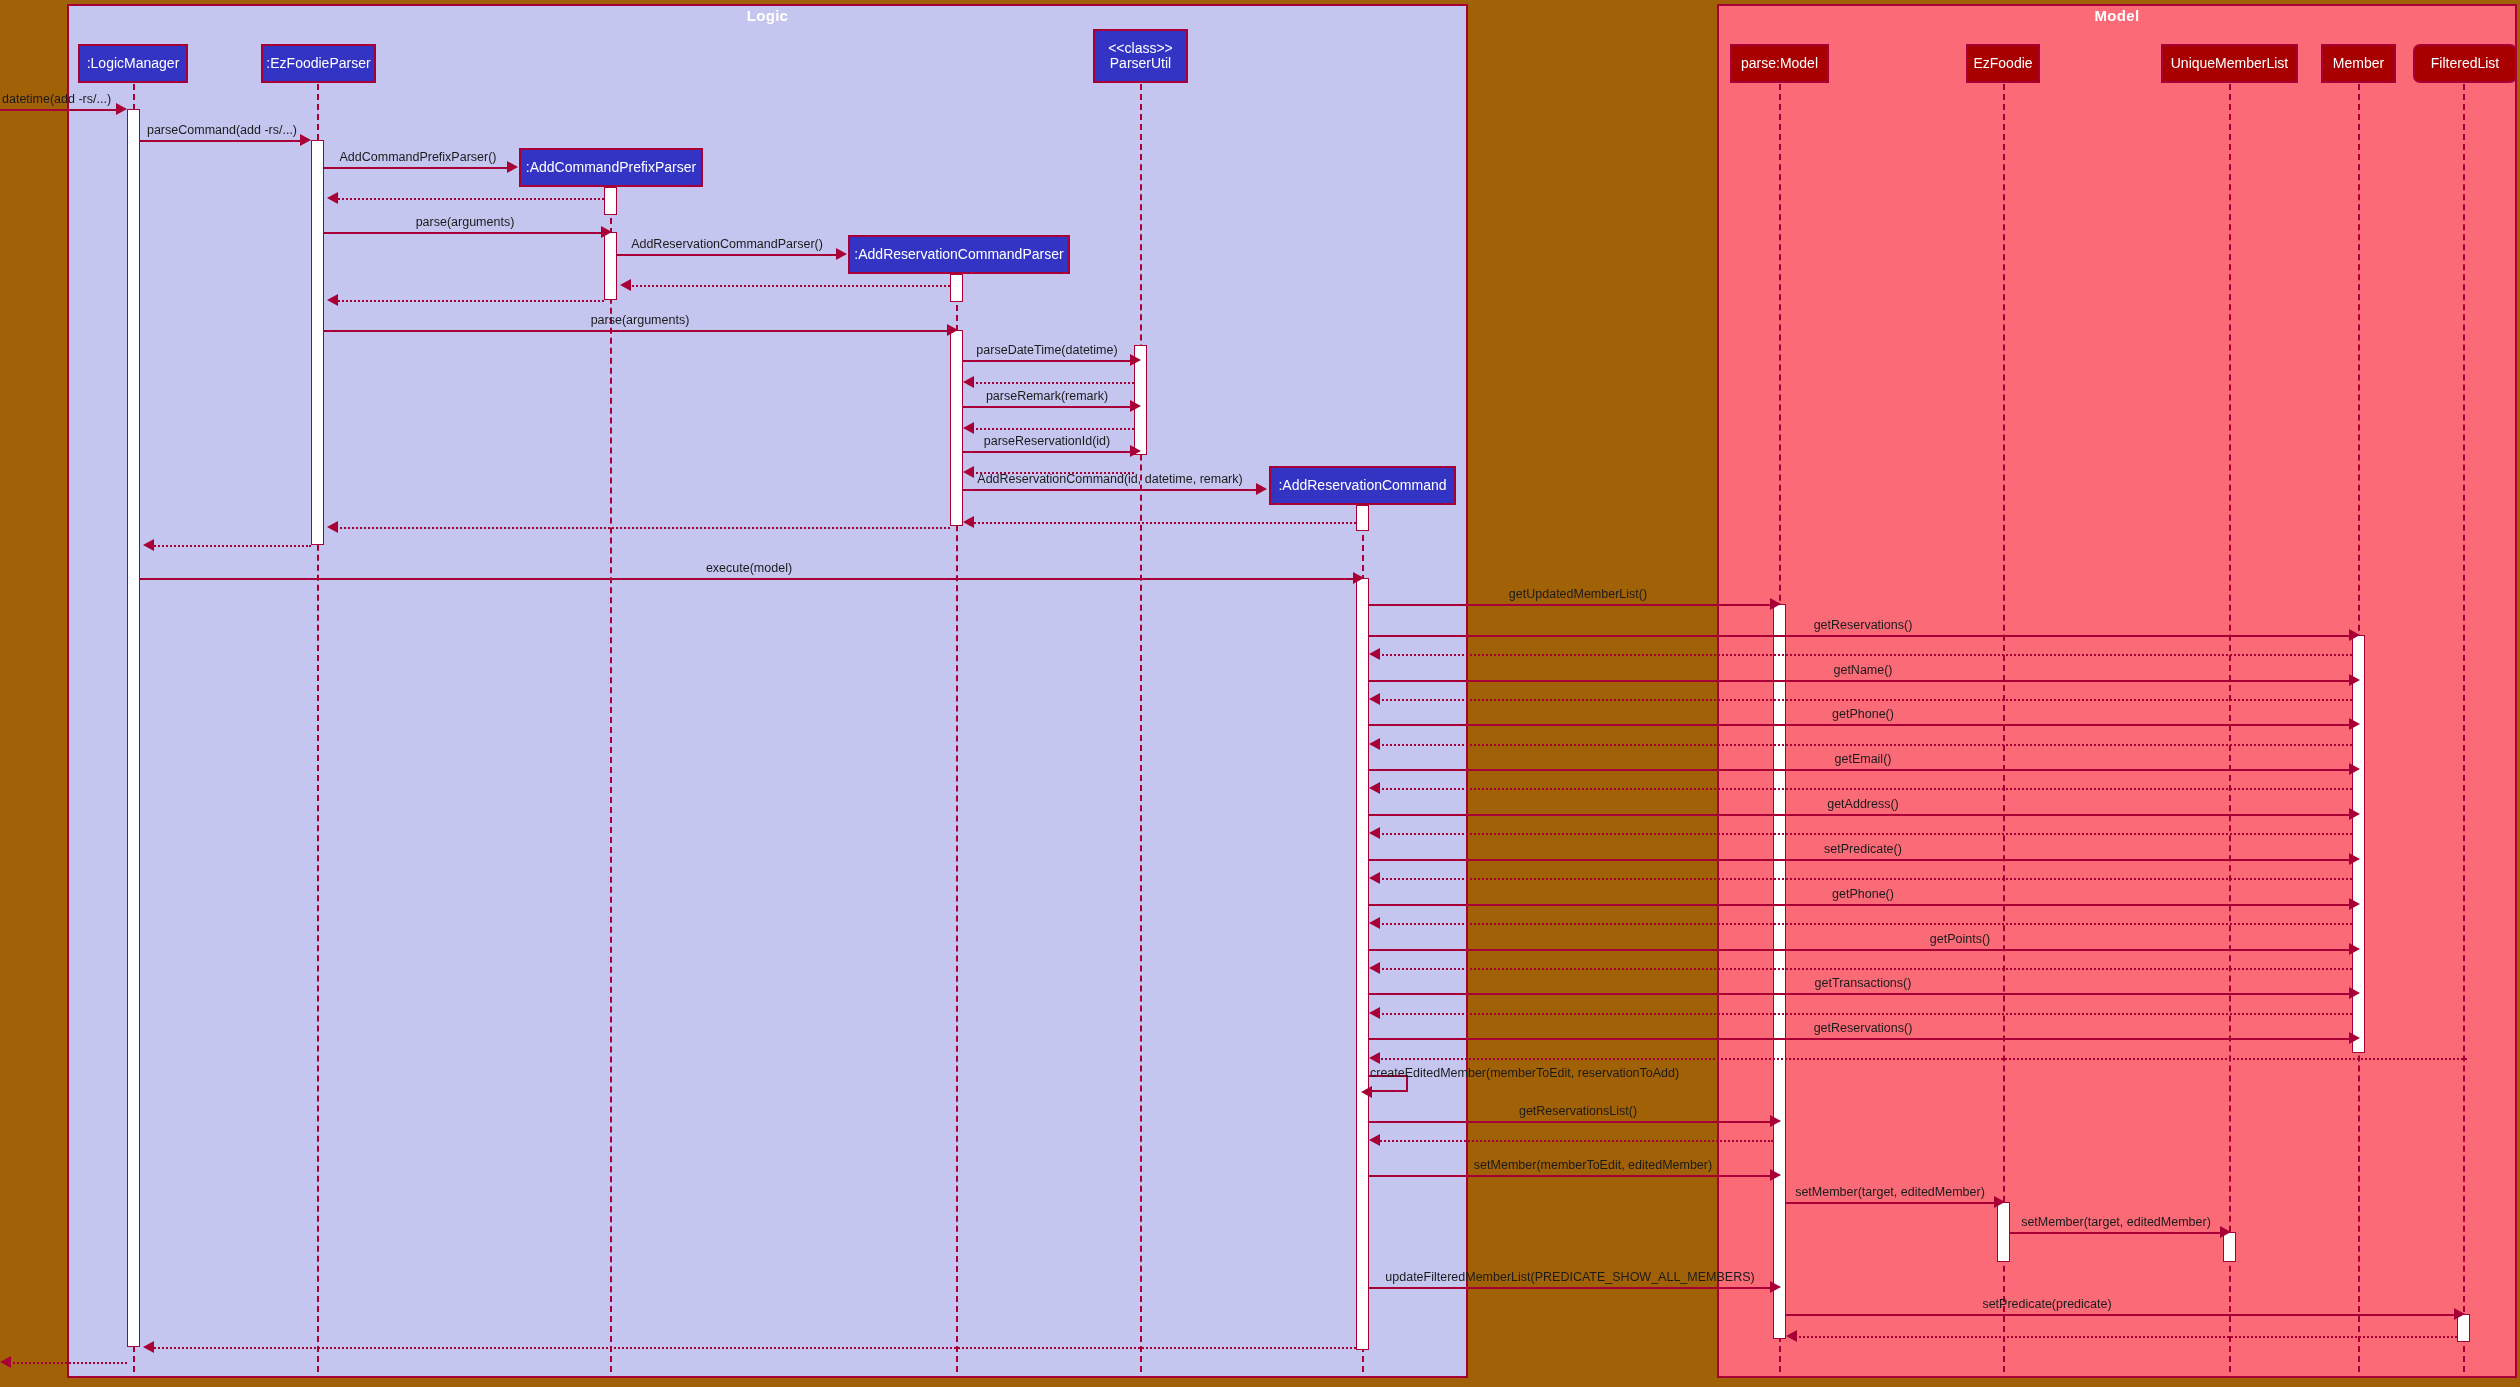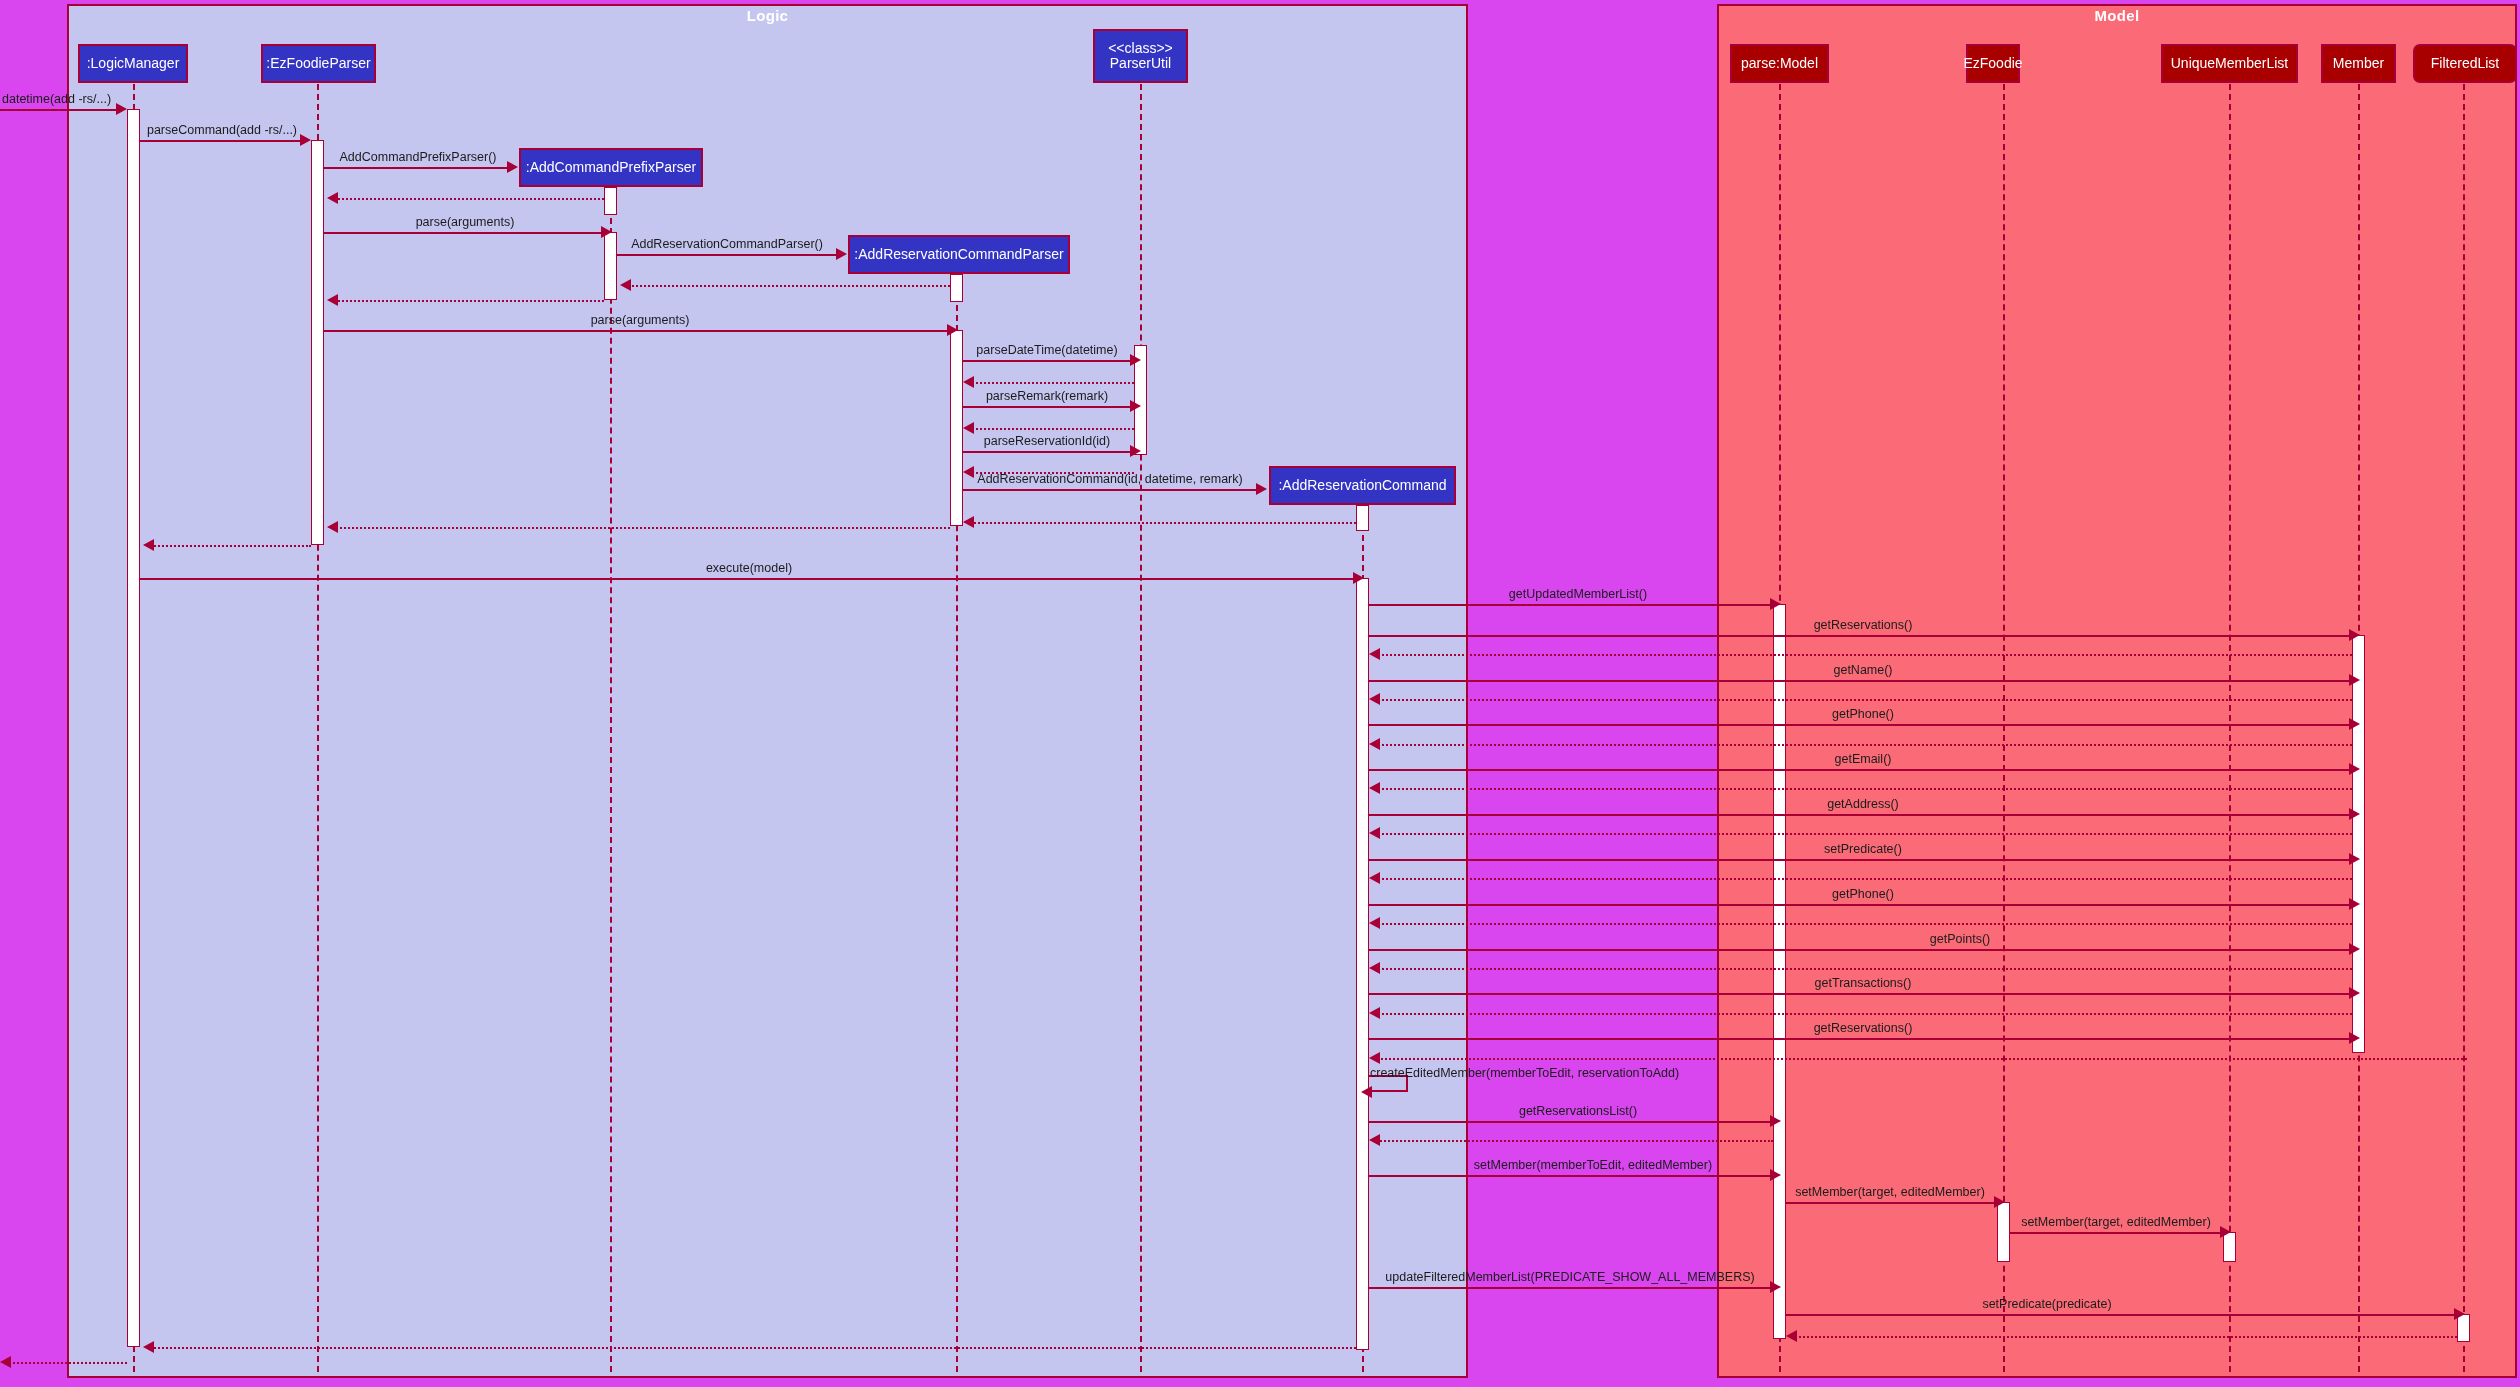--- a/index.html
+++ b/index.html
@@ -1,17 +1,17 @@
 <!DOCTYPE html>
 <html><head>
 <meta charset="utf-8">
 <style>
   html,body{margin:0;padding:0;background:#ffffff;}
   body{font-family:"Liberation Sans",sans-serif;}
-  #stage{position:relative;width:2520px;height:1387px;background:#d946ef;overflow:hidden;}
+  #stage{position:relative;width:2520px;height:1387px;background:#a16207;overflow:hidden;}
 
   
   .frame{position:absolute;box-sizing:border-box;border:2px solid #a80036;}
   .frame-logic{background:#c5c6f0;}
   .frame-model{background:#fa6a77;}
   .frame-title{position:absolute;color:#ffffff;font-weight:bold;font-size:15px;
                letter-spacing:.3px;text-align:center;}
 
   
   .lifeline{position:absolute;width:0;border-left:2px dashed #a80036;}
@@ -88,21 +88,21 @@
   </div>
 
   <div class="part part-logic" style="left:1269px;top:466px;width:187px;height:39px;">
     <span>:AddReservationCommand</span>
   </div>
 
   <div class="part part-model" style="left:1730px;top:44px;width:99px;height:39px;">
     <span>parse:Model</span>
   </div>
 
-  <div class="part part-model" style="left:1966px;top:44px;width:54px;height:39px;">
+  <div class="part part-model" style="left:1966px;top:44px;width:74px;height:39px;">
     <span>EzFoodie</span>
   </div>
 
   <div class="part part-model" style="left:2161px;top:44px;width:137px;height:39px;">
     <span>UniqueMemberList</span>
   </div>
 
   <div class="part part-model" style="left:2321px;top:44px;width:75px;height:39px;">
     <span>Member</span>
   </div>

